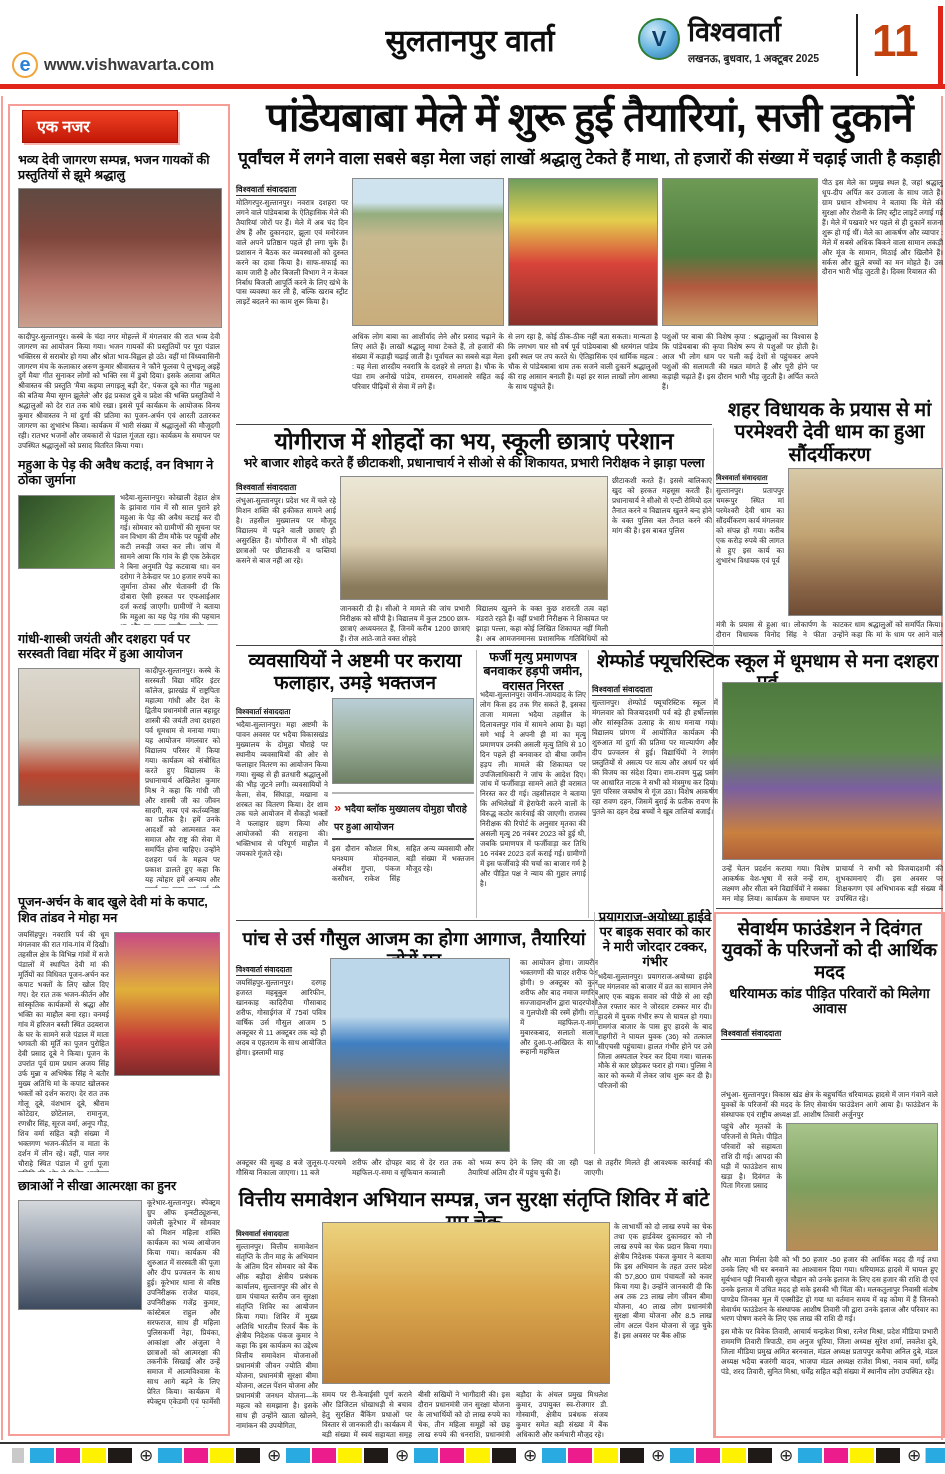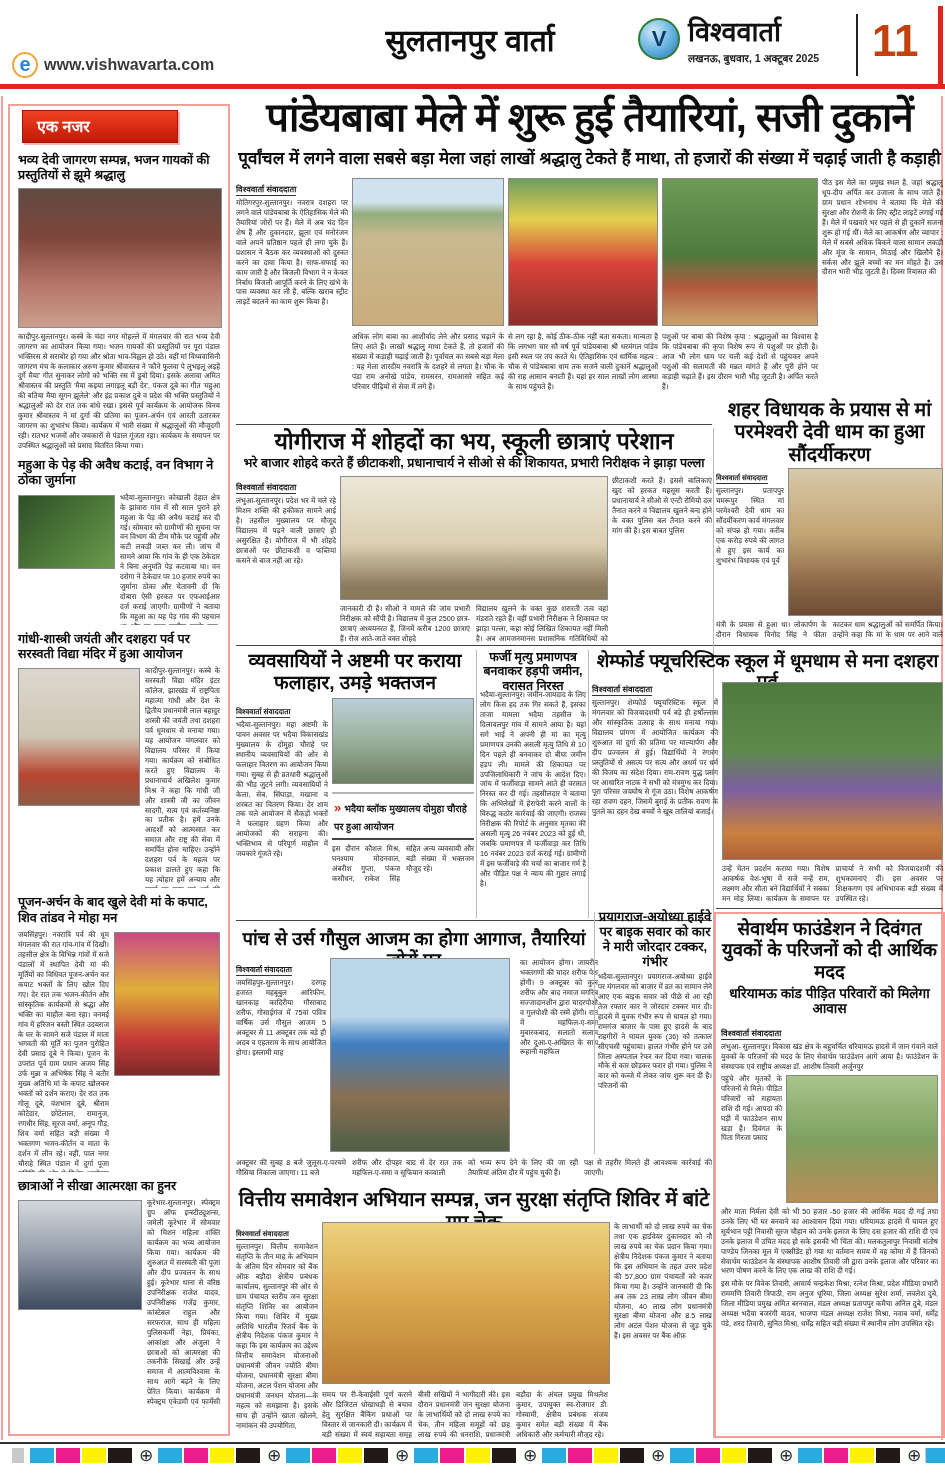--- a/index.html
+++ b/index.html
@@ -210,21 +210,21 @@
   <div class="abs body-txt" style="left:614px;top:1222px;width:98px;height:214px;">के लाभार्थी को दो लाख रुपये का चेक तथा एक हार्डवेयर दुकानदार को नौ लाख रुपये का चेक प्रदान किया गया। क्षेत्रीय निदेशक पंकज कुमार ने बताया कि इस अभियान के तहत उत्तर प्रदेश की 57,800 ग्राम पंचायतों को कवर किया गया है। उन्होंने जानकारी दी कि अब तक 23 लाख लोग जीवन बीमा योजना, 40 लाख लोग प्रधानमंत्री सुरक्षा बीमा योजना और 8.5 लाख लोग अटल पेंशन योजना से जुड़ चुके हैं। इस अवसर पर बैंक ऑफ़</div>
   <div class="abs body-txt" style="left:322px;top:1390px;width:90px;height:48px;">समय पर री-केवाईसी पूर्ण कराने और डिजिटल धोखाधड़ी से बचाव हेतु सुरक्षित बैंकिंग प्रथाओं पर विस्तार से जानकारी दी। कार्यक्रम में बड़ी संख्या में स्वयं सहायता समूह की महिलाएं और</div>
   <div class="abs body-txt" style="left:418px;top:1390px;width:92px;height:48px;">बीसी सखियों ने भागीदारी की। इस दौरान प्रधानमंत्री जन सुरक्षा योजना के लाभार्थियों को दो लाख रुपये का चेक, तीन महिला समूहों को छह लाख रुपये की धनराशि, प्रधानमंत्री सुरक्षा बीमा योजना</div>
   <div class="abs body-txt" style="left:516px;top:1390px;width:92px;height:48px;">बड़ौदा के अंचल प्रमुख मिथलेश कुमार, उपायुक्त स्व-रोजगार डी. गोस्वामी, क्षेत्रीय प्रबंधक संजय कुमार समेत बड़ी संख्या में बैंक अधिकारी और कर्मचारी मौजूद रहे।</div>
 
   <div class="abs" style="left:714px;top:912px;width:231px;height:526px;border:2px solid #f59d96;padding:4px 5px;overflow:hidden;">
     <div class="hl center" style="font-size:18.5px;">सेवार्थम फाउंडेशन ने दिवंगत युवकों के परिजनों को दी आर्थिक मदद</div>
     <div class="hl center" style="font-size:13.6px;margin-top:4px;">धरियामऊ कांड पीड़ित परिवारों को मिलेगा आवास</div>
     <div style="margin-top:5px;">
       <span class="byline">विश्ववार्ता संवाददाता</span>
-      <div class="body-txt" style="max-height:42px;">लंभुआ- सुल्तानपुर। विकास खंड क्षेत्र के बहुचर्चित धरियामऊ हादसे में जान गंवाने वाले युवकों के परिजनों की मदद के लिए सेवार्थम फाउंडेशन आगे आया है। फाउंडेशन के संस्थापक एवं राष्ट्रीय अध्यक्ष डॉ. आशीष तिवारी अर्जुनपुर</div>
+      <div class="body-txt" style="max-height:42px;margin-top:48px;">लंभुआ- सुल्तानपुर। विकास खंड क्षेत्र के बहुचर्चित धरियामऊ हादसे में जान गंवाने वाले युवकों के परिजनों की मदद के लिए सेवार्थम फाउंडेशन आगे आया है। फाउंडेशन के संस्थापक एवं राष्ट्रीय अध्यक्ष डॉ. आशीष तिवारी अर्जुनपुर</div>
     </div>
     <div style="overflow:hidden;margin-top:2px;">
       <div class="photo ph-sevartham" style="width:150px;height:126px;float:right;margin:1px 0 2px 4px;"></div>
       <div class="body-txt" style="max-height:128px;">पहुंचे और मृतकों के परिजनों से मिले। पीड़ित परिवारों को सहायता राशि दी गई। आपदा की घड़ी में फाउंडेशन साथ खड़ा है। दिवंगत के पिता गिरजा प्रसाद</div>
     </div>
     <div class="body-txt" style="margin-top:2px;max-height:118px;">और माता निर्मला देवी को भी 50 हजार -50 हजार की आर्थिक मदद दी गई तथा उनके लिए भी घर बनवाने का आश्वासन दिया गया। धरियामऊ हादसे में घायल हुए सूर्यभान पट्टी निवासी सूरज चौहान को उनके इलाज के लिए दस हजार की राशि दी एवं उनके इलाज में उचित मदद हो सके इसकी भी चिंता की। मलकतुलापुर निवासी संतोष पाण्डेय जिनका मूल में एक्सीडेंट हो गया था वर्तमान समय में वह कोमा में हैं जिनको सेवार्थम फाउंडेशन के संस्थापक आशीष तिवारी जी द्वारा उनके इलाज और परिवार का भरण पोषण करने के लिए एक लाख की राशि दी गई।</div>
     <div class="body-txt" style="margin-top:3px;max-height:120px;">इस मौके पर विवेक तिवारी, आचार्य चन्द्रकेश मिश्रा, रत्नेश मिश्रा, प्रदेश मीडिया प्रभारी राममणि तिवारी त्रिपाठी, राम अनुज धूरिया, जिला अध्यक्ष सुरेश शर्मा, लवलेश दुबे, जिला मीडिया प्रमुख अमित बरनवाल, मंडल अध्यक्ष प्रतापपुर कमैचा अनिल दुबे, मंडल अध्यक्ष भदैया बजरंगी यादव, भाजपा मंडल अध्यक्ष राजेश मिश्रा, नवाब वर्मा, धर्मेंद्र पंडे, शरद तिवारी, सुनित मिश्रा, धर्मेंद्र सहित बड़ी संख्या में स्थानीय लोग उपस्थित रहे।</div>
   </div>
 
   <div class="abs hrule" style="left:0;top:1442px;width:945px;height:2px;background:#333;"></div>

